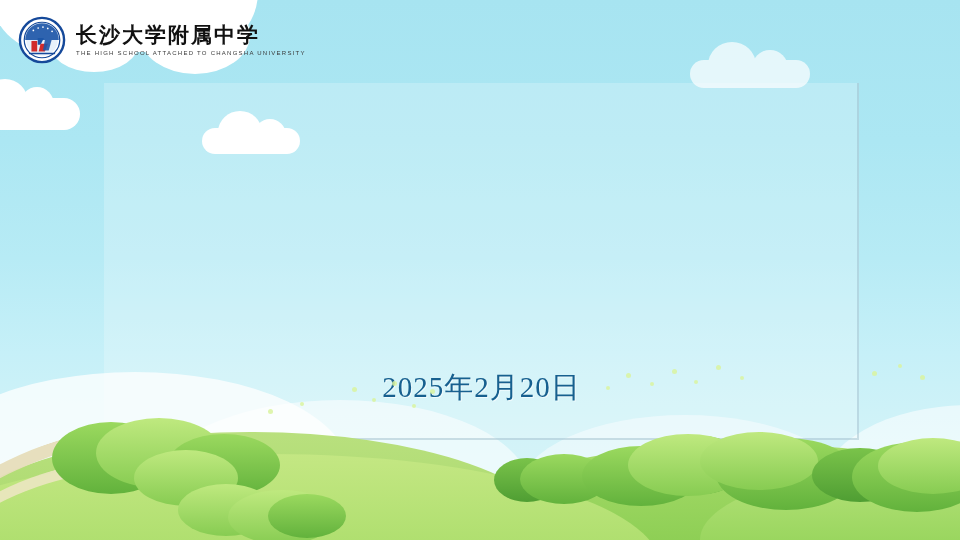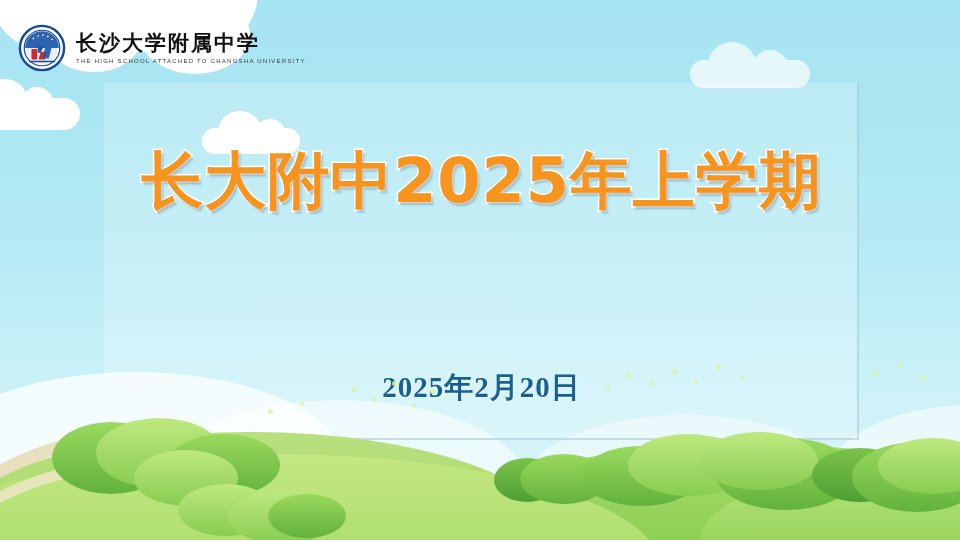--- a/index.html
+++ b/index.html
@@ -69,21 +69,21 @@
     height: 357px;
     background: rgba(255,255,255,0.22);
     border-right: 2px solid rgba(150,185,200,0.45);
     border-bottom: 2px solid rgba(150,185,200,0.45);
     box-sizing: border-box;
   }
 
   
   .brand {
     position: absolute;
-    left: 18px; top: 24px;
+    left: 18px; top: 16px;
     display: flex;
     align-items: center;
     gap: 10px;
   }
   .emblem { width: 48px; height: 48px; flex: 0 0 48px; }
   .brand-text { display: flex; flex-direction: column; justify-content: center; }
   .brand-cn {
     font-family: "Liberation Serif", serif;
     font-size: 21px;
     font-weight: 700;
@@ -123,21 +123,21 @@
       3px 4px 2px rgba(120,140,150,0.18);
     white-space: nowrap;
   }
   .subtitle {
     position: absolute;
     left: 104px;
     top: 368px;
     width: 755px;
     text-align: center;
     font-family: "Liberation Serif", serif;
-    font-weight: 700;
+    font-weight: 400;
     font-size: 29px;
     letter-spacing: 1px;
     color: #17608f;
     text-shadow: 1px 1px 0 rgba(255,255,255,0.6);
   }
 
   
   .ground {
     position: absolute;
     left: 0; right: 0; bottom: 0;
@@ -237,21 +237,20 @@
         <path d="M24 78 L76 78" stroke="#15499a" stroke-width="3" stroke-linecap="round"></path>
       </svg>
     </span>
     <span class="brand-text">
       <span class="brand-cn">长沙大学附属中学</span>
       <span class="brand-en">THE HIGH SCHOOL ATTACHED TO CHANGSHA UNIVERSITY</span>
     </span>
   </div>
 
   <div class="titleblock">
-    <div class="title-line">长大附中2025年上学期</div>
   </div>
 
   <div class="subtitle">2025年2月20日</div>
 
   <div class="ground">
     <div class="hill hill-right"></div>
     <div class="hill hill-far-right"></div>
     <div class="hill hill-back"></div>
     <div class="hill hill-front"></div>
 

